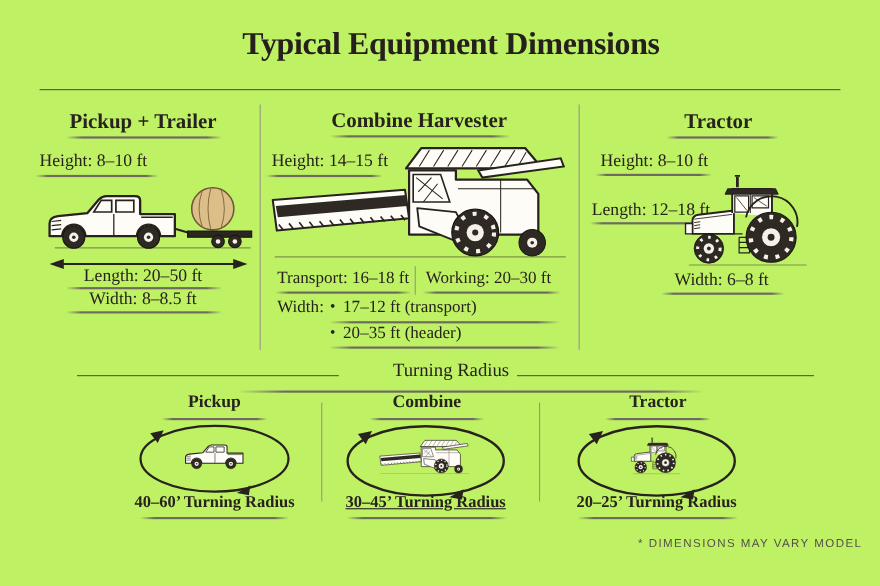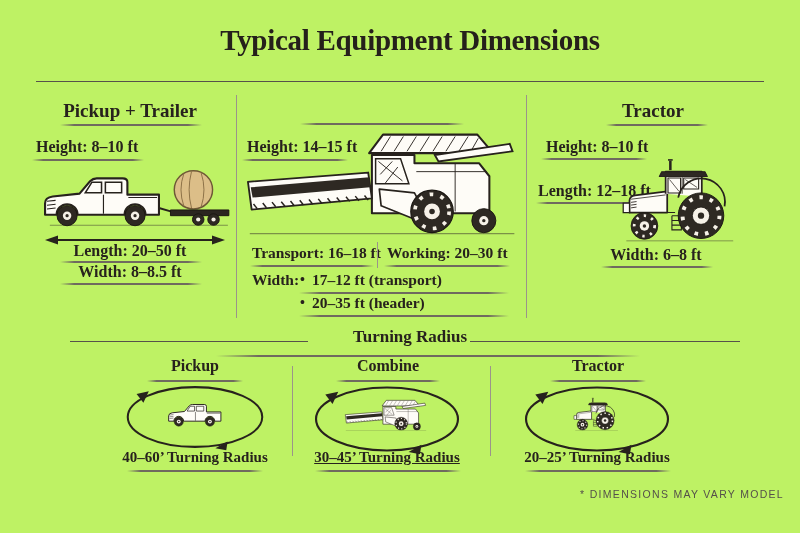--- a/index.html
+++ b/index.html
@@ -4,21 +4,21 @@
 <style>
   html,body{margin:0;padding:0;}
   .canvas{
     position:relative; width:800px; height:533px; overflow:hidden;
     background:#bef264;
     font-family:"Liberation Serif", serif;
     color:#27221d;
     padding-left:20px;
   }
   .abs{position:absolute;}
-  .lbl{font-weight:700; white-space:nowrap; color:#27221d;}
+  .lbl{font-weight:400; white-space:nowrap; color:#27221d;}
   .center{text-align:center;}
   .rule{position:absolute; height:1.5px;
     background:linear-gradient(90deg, rgba(111,106,95,0) 0%, #6f6a5f 10%, #6f6a5f 90%, rgba(111,106,95,0) 100%);}
   .hard-rule{position:absolute; height:1.3px; background:#57524a;}
   .vrule{position:absolute; width:1px; background:#9b948a;}
   .title{font-size:29px; font-weight:700; letter-spacing:-0.3px; color:#25201b;}
   .sec-hdr{font-size:19px; font-weight:700;}
   .sub-hdr{font-size:16px; font-weight:700;}
   .dim{font-size:16px;}
   .dim-sm{font-size:15.5px;}
@@ -136,20 +136,21 @@
     <path d="M8,6 L172,6" stroke="#27221d" stroke-width="1.8"></path>
     <polygon points="0,6 13,1.5 13,10.5" fill="#27221d"></polygon>
     <polygon points="180,6 167,1.5 167,10.5" fill="#27221d"></polygon>
   </svg>
 
   <div class="abs lbl dim center" style="left:28px;width:204px;top:242px;">Length: 20–50 ft</div>
   <div class="rule" style="left:60px;width:142px;top:261px;"></div>
   <div class="abs lbl dim center" style="left:28px;width:204px;top:263px;">Width: 8–8.5 ft</div>
   <div class="rule" style="left:60px;width:142px;top:283px;"></div>
 
+  <div class="abs lbl sec-hdr center" style="left:240px;width:282px;top:99px;">Combine Harvester</div>
   <div class="rule" style="left:300px;width:164px;top:123px;"></div>
 
   <svg class="abs" style="left:244px;top:130px;" width="278" height="111" viewBox="0 0 300 120" xmlns="http://www.w3.org/2000/svg" xmlns:xlink="http://www.w3.org/1999/xlink">
     <use href="#sym-combine" xlink:href="#sym-combine" width="300" height="120"></use>
   </svg>
 
   <div class="abs lbl dim" style="left:247px;top:138px;">Height: 14–15 ft</div>
   <div class="rule" style="left:242px;width:106px;top:159px;"></div>
 
   <div class="abs lbl dim-sm" style="left:252px;top:244px;">Transport: 16–18 ft</div>

